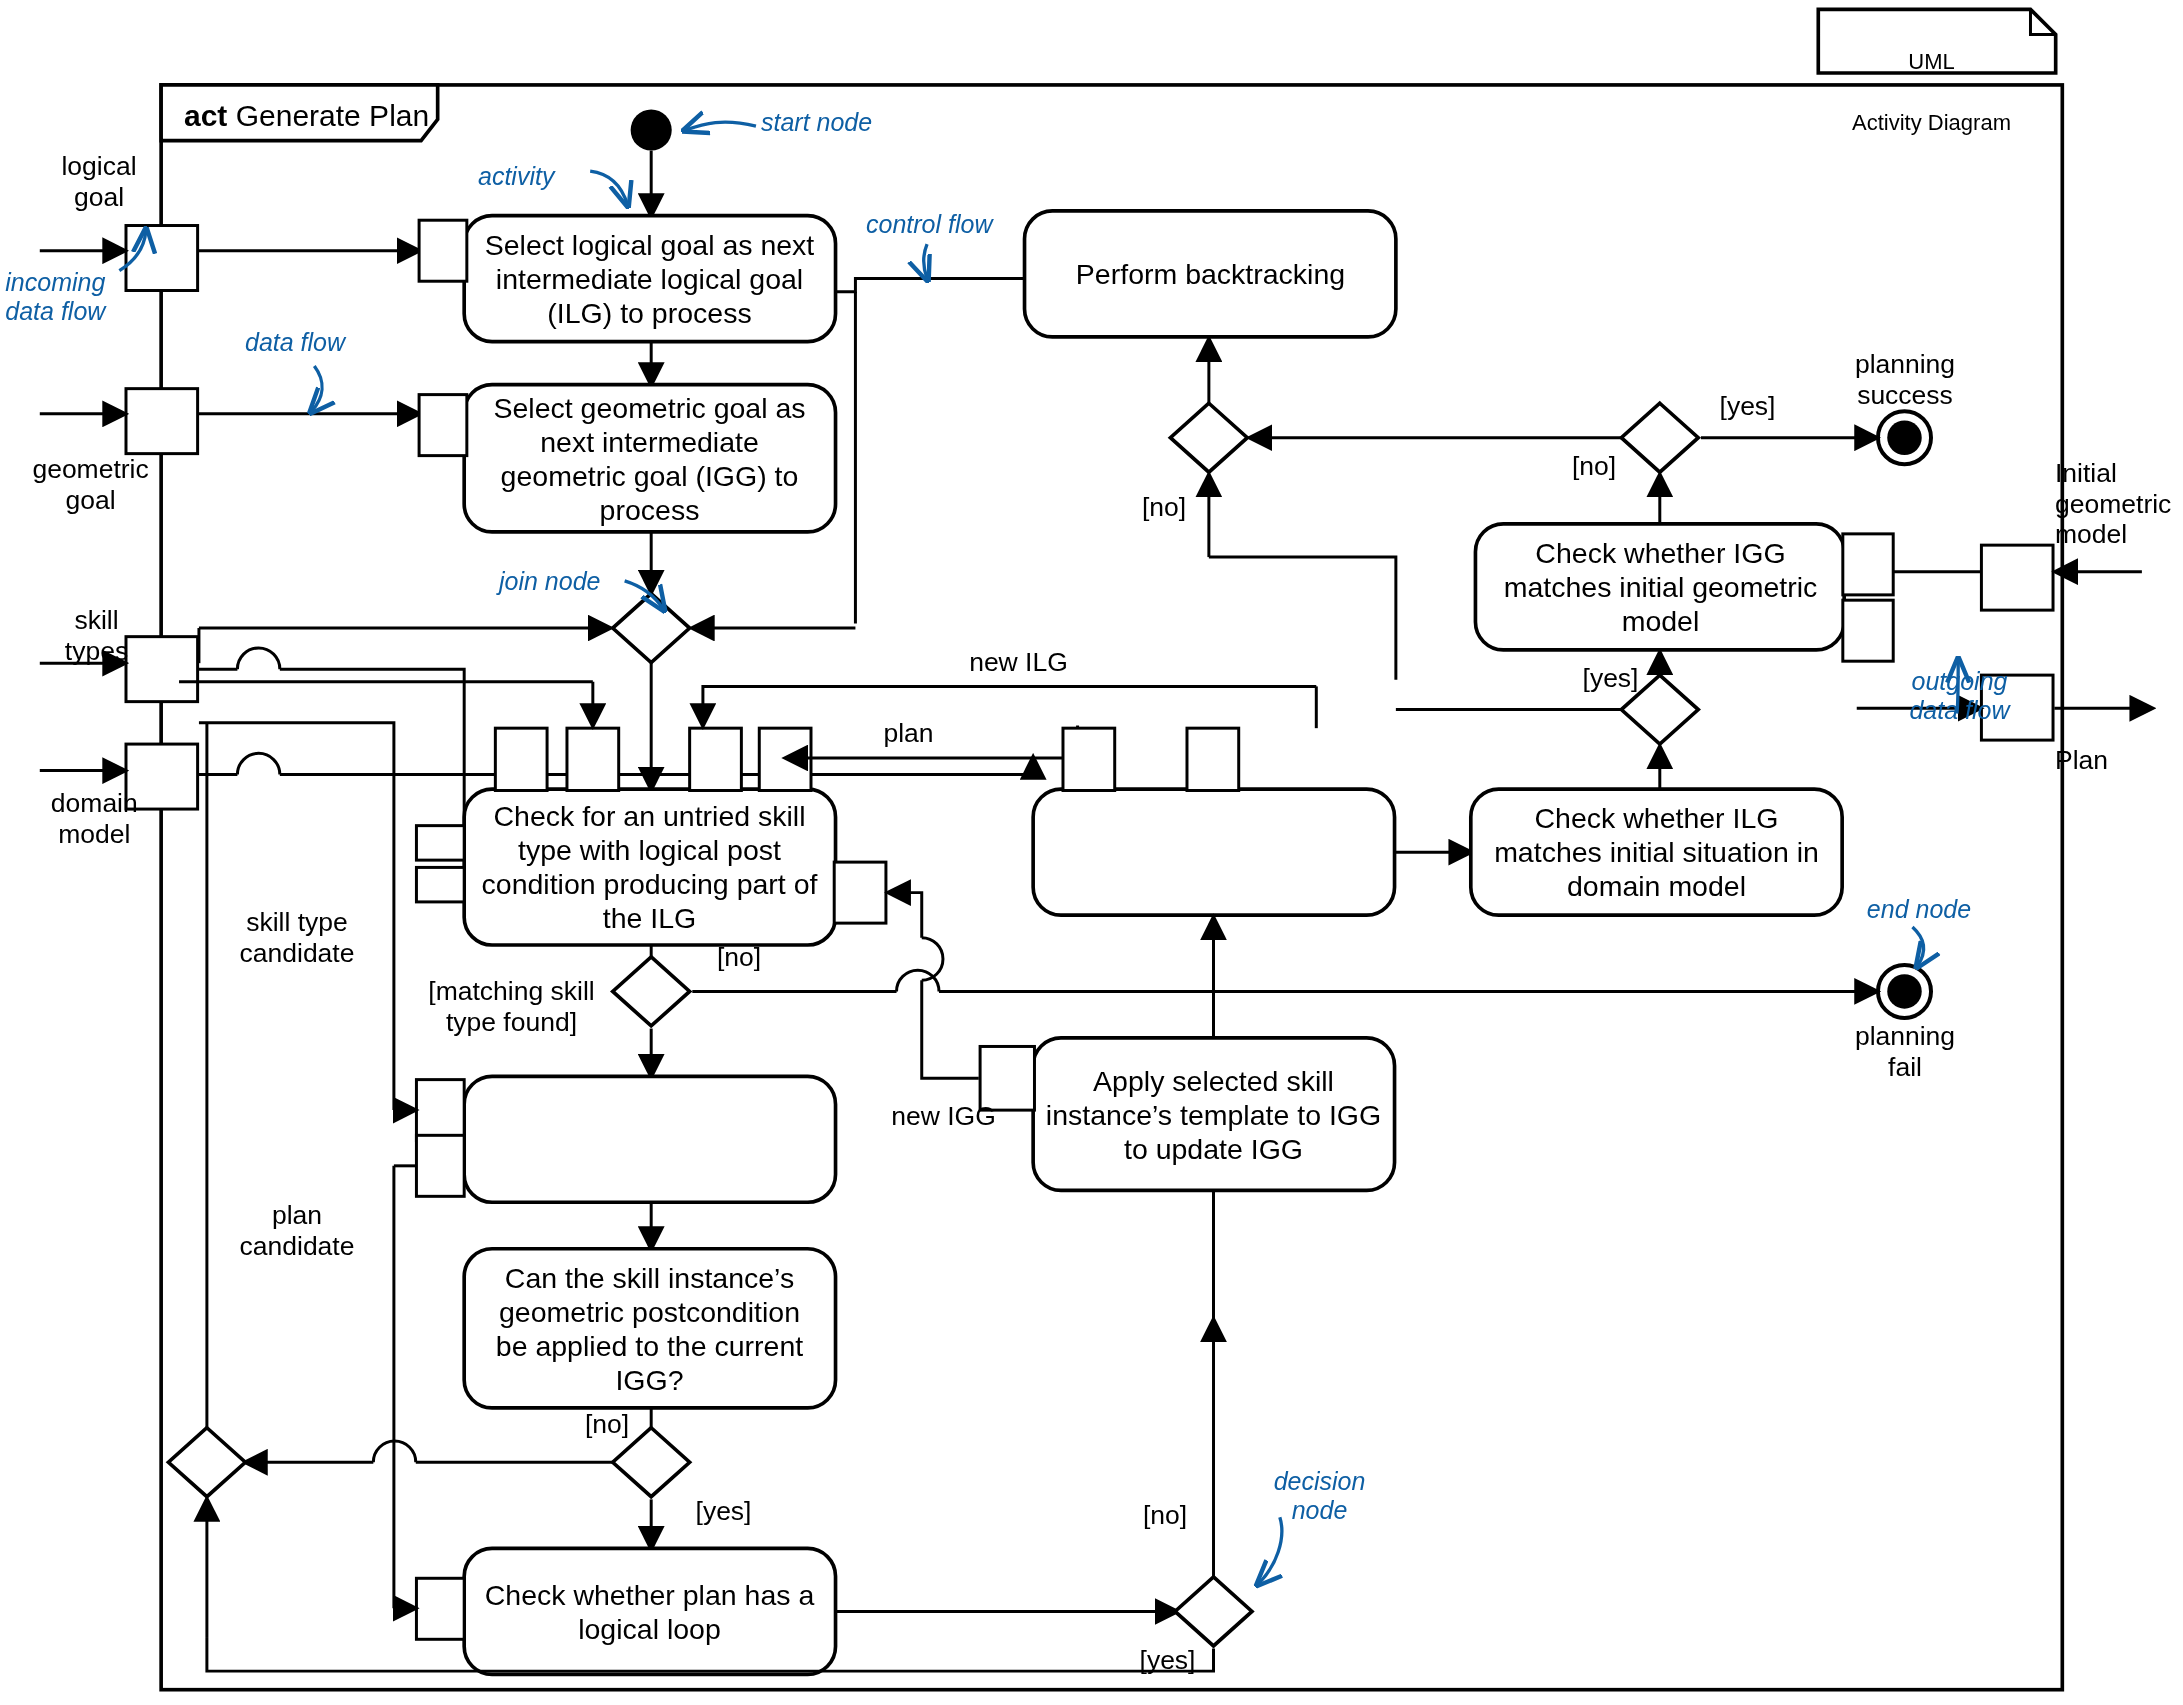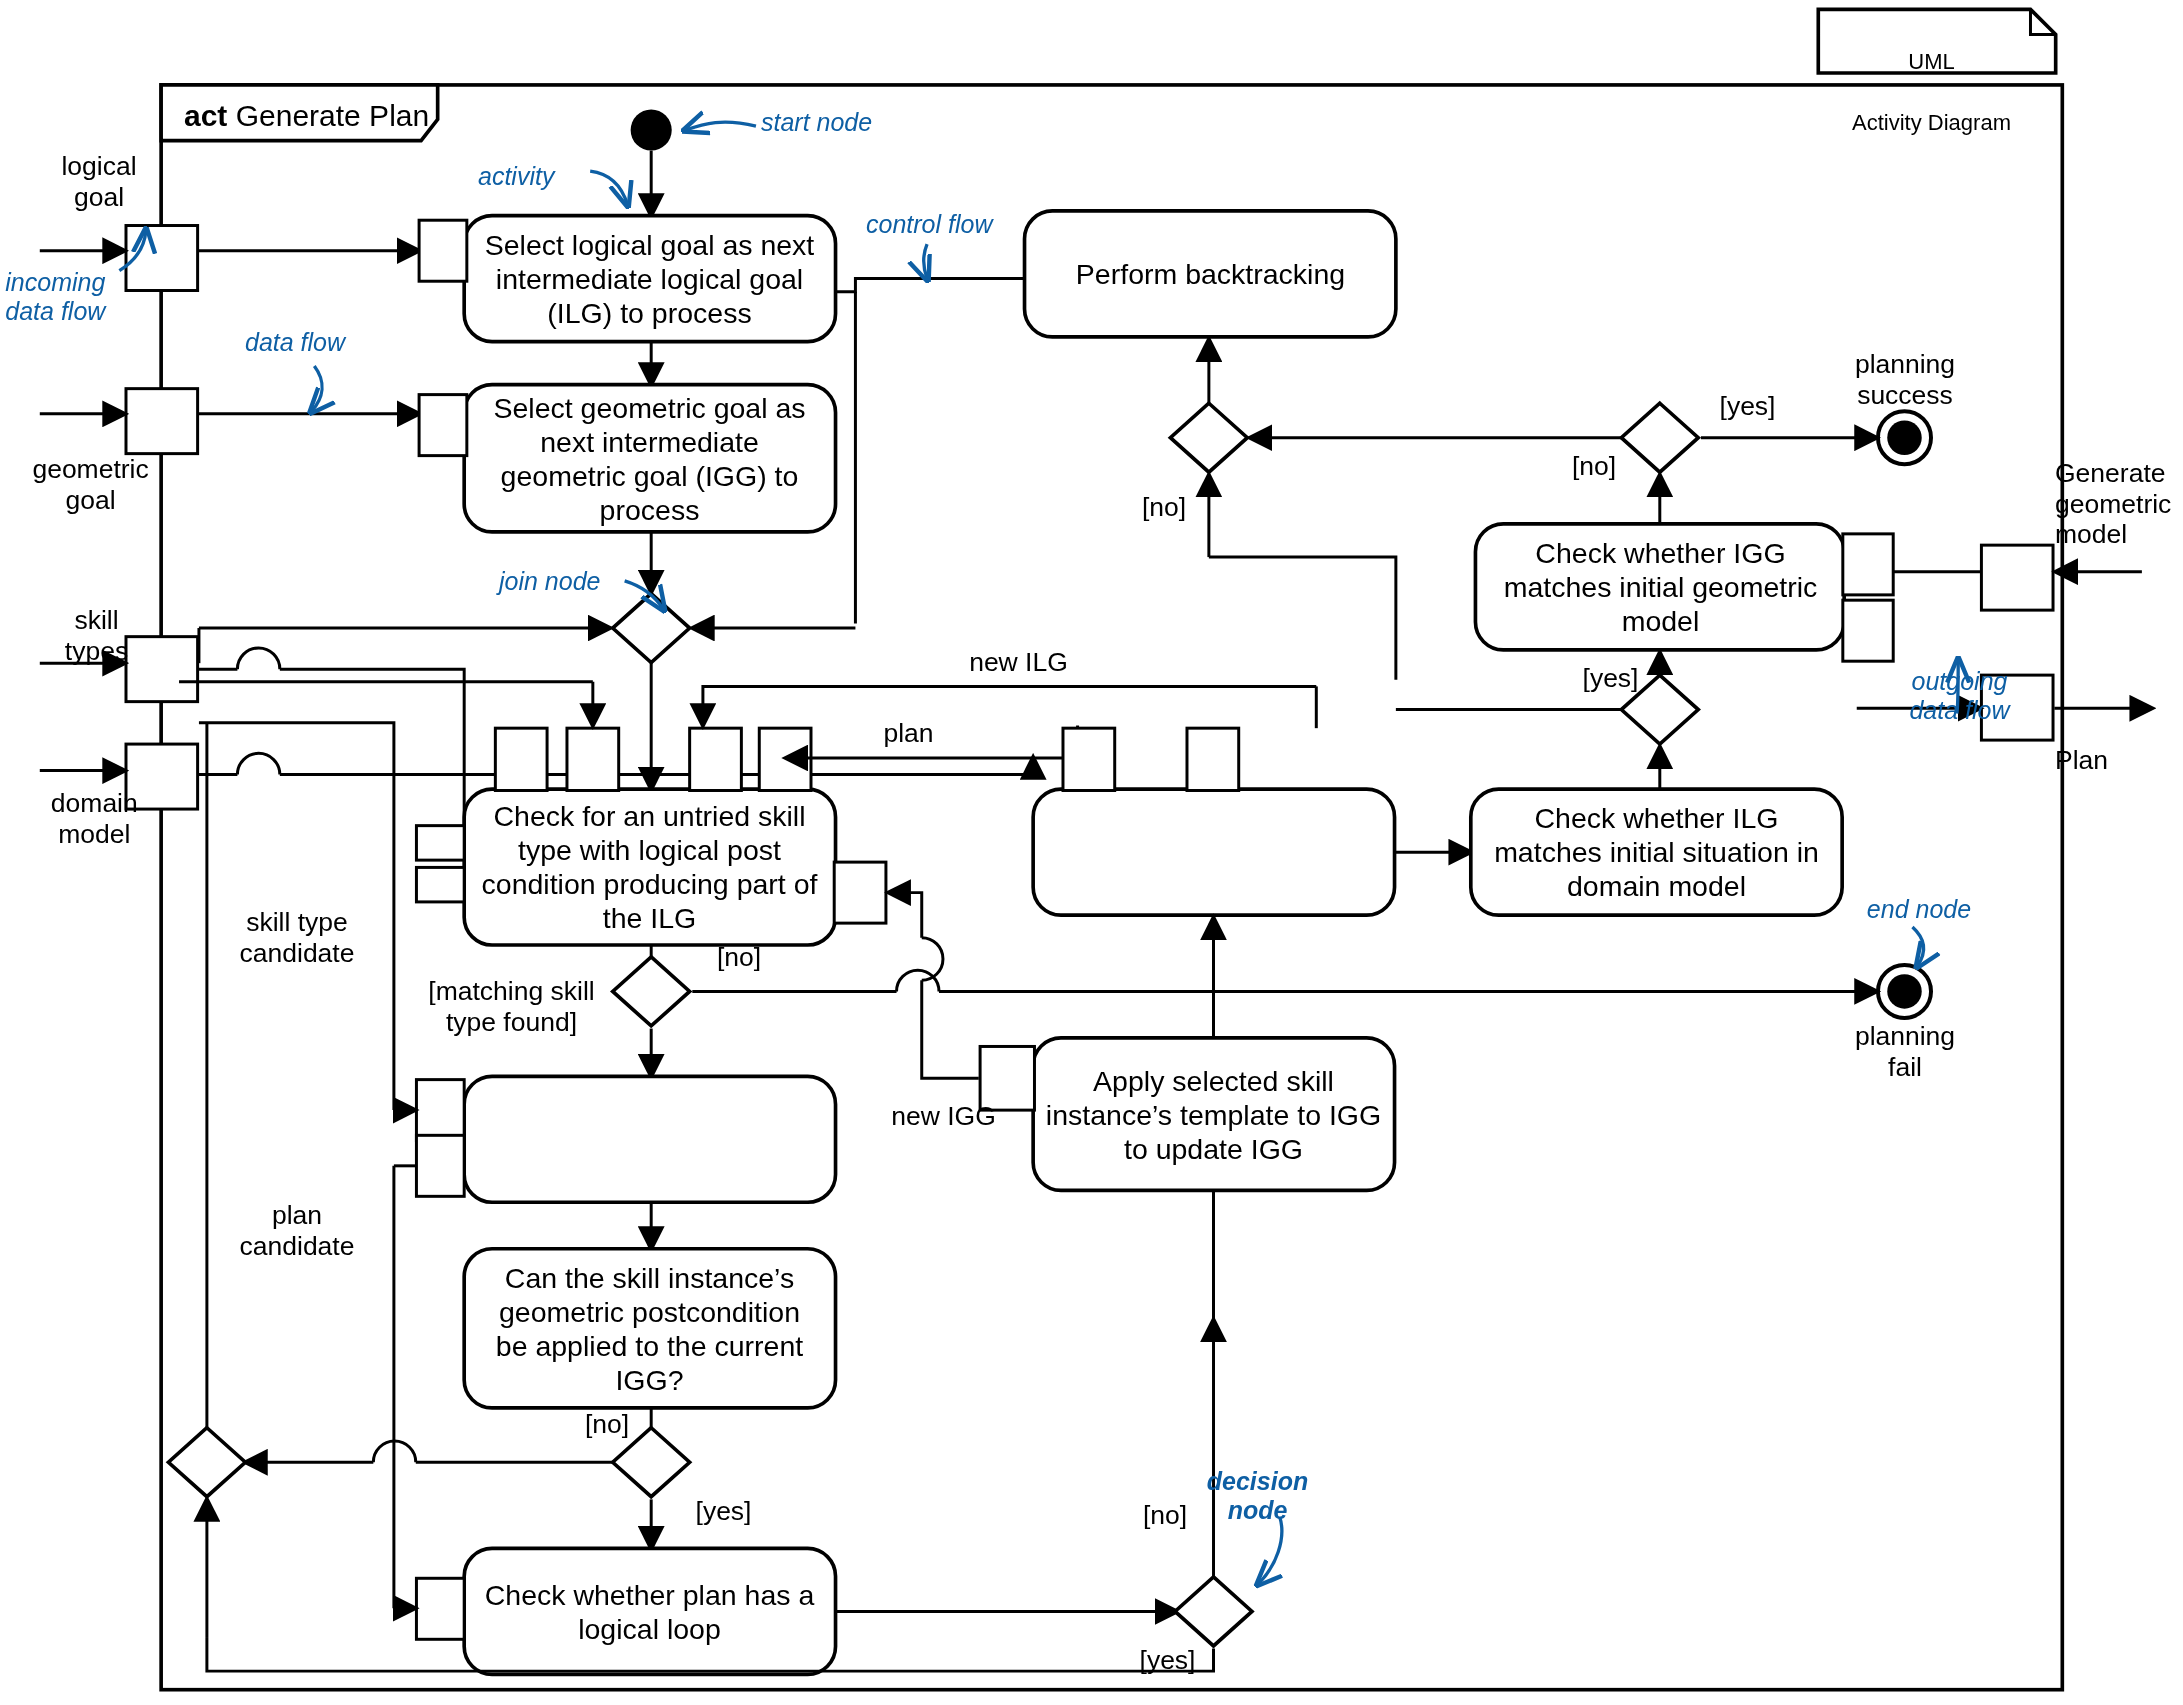--- a/index.html
+++ b/index.html
@@ -301,21 +301,21 @@
 logical loop</div>
 
 <div class="lbl" style="left:22.5px;top:151px;width:153px;">logical
 goal</div>
 <div class="lbl" style="left:6.6px;top:454px;width:168px;">geometric
 goal</div>
 <div class="lbl" style="left:20px;top:605px;width:153px;">skill
 types</div>
 <div class="lbl" style="left:13.3px;top:788px;width:162px;">domain
 model</div>
-<div class="lbl" style="left:2055px;top:458px;width:127px;text-align:left;">Generate
+<div class="lbl" style="left:2055px;top:458px;width:127px;text-align:left;">Initial
 geometric
 model</div>
 <div class="lbl" style="left:2055px;top:745px;width:127px;text-align:left;">Plan</div>
 
 <div class="lbl" style="left:1819px;top:349px;width:172px;">planning
 success</div>
 <div class="lbl" style="left:1819px;top:1021px;width:172px;">planning
 fail</div>
 
 <div class="lbl" style="left:1701px;top:391px;width:93px;">[yes]</div>
@@ -340,21 +340,21 @@
 <div class="note" style="left:761px;top:108px;width:172px;text-align:left;">start node</div>
 <div class="note" style="left:478px;top:162px;width:139px;text-align:left;">activity</div>
 <div class="note" style="left:866px;top:210px;width:192px;text-align:left;">control flow</div>
 <div class="note" style="left:5.3px;top:268px;width:159px;text-align:left;">incoming
 data flow</div>
 <div class="note" style="left:245px;top:328px;width:159px;text-align:left;">data flow</div>
 <div class="note" style="left:499px;top:567px;width:159px;text-align:left;">join node</div>
 <div class="note" style="left:1870px;top:667px;width:179px;">outgoing
 data flow</div>
 <div class="note" style="left:1836px;top:895px;width:166px;">end node</div>
-<div class="note" style="left:1178px;top:1467px;width:159px;font-weight:bold;">decision
+<div class="note" style="left:1240px;top:1467px;width:159px;">decision
 node</div>
 
 <svg style="position:absolute;left:0;top:0;width:2183px;height:1705px;pointer-events:none;" viewBox="0 0 3292 2571">
   <path class="blue" d="M1140,190 C1090,178 1062,186 1034,196" marker-end="url(#ahb)"></path>
   <path class="blue" d="M890,258 C922,262 938,282 946,308" marker-end="url(#ahb)"></path>
   <path class="blue" d="M1398,368 C1390,388 1392,404 1398,420" marker-end="url(#ahb)"></path>
   <path class="blue" d="M180,408 C206,392 218,372 220,348" marker-end="url(#ahb)"></path>
   <path class="blue" d="M474,552 C492,576 488,600 470,620" marker-end="url(#ahb)"></path>
   <path class="blue" d="M942,876 C968,884 988,900 1000,918" marker-end="url(#ahb)"></path>
   <path class="blue" d="M2955,996 C2953,1010 2953,1036 2953,1076" marker-end="url(#ahb)" transform="rotate(180 2953 1036)"></path>

